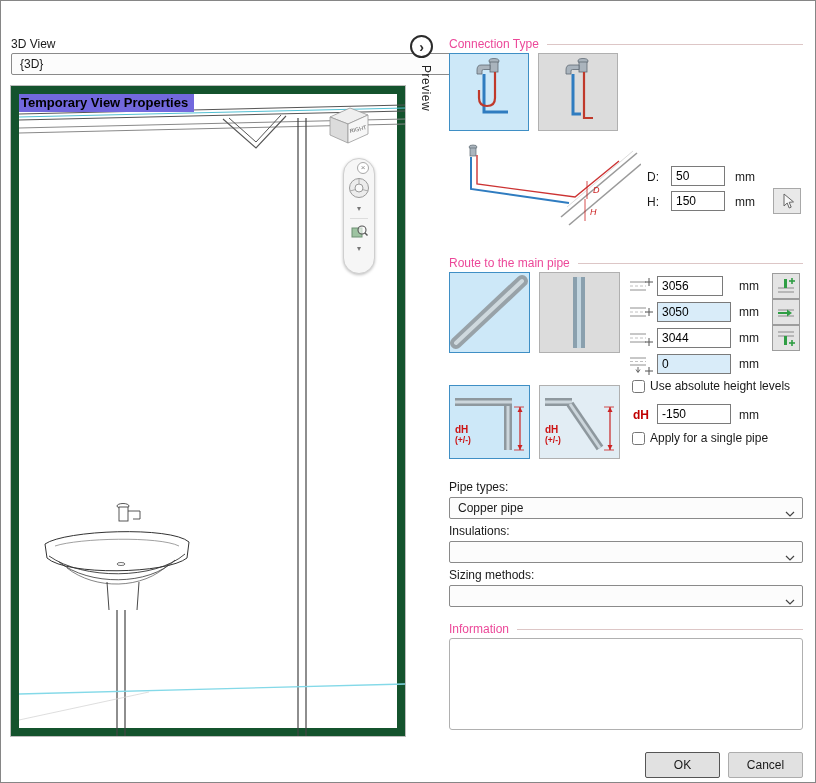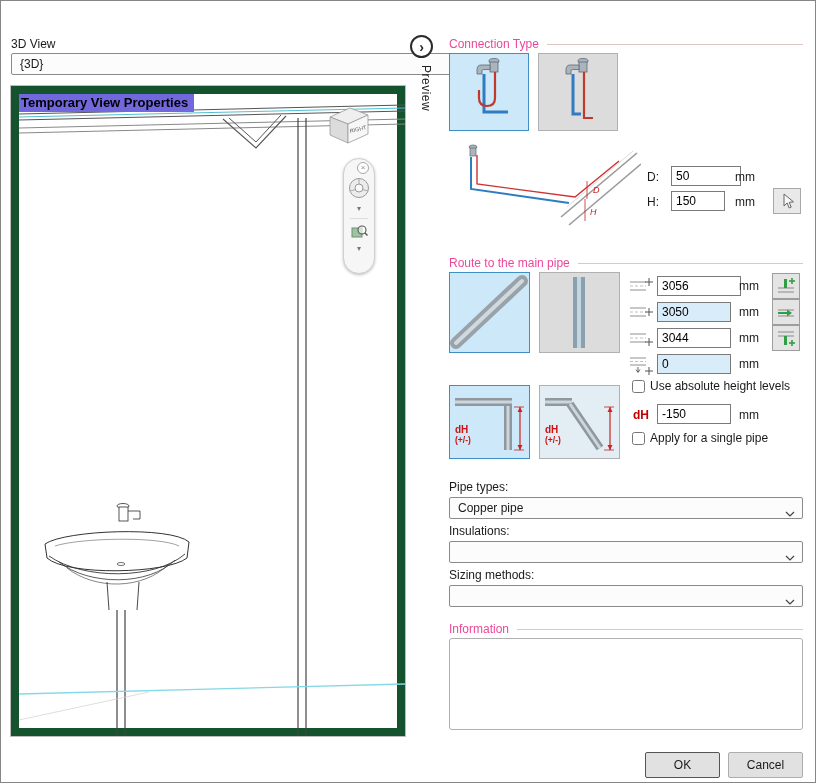--- a/index.html
+++ b/index.html
@@ -180,21 +180,21 @@
       <path d="M22 16 V48 L120 62" fill="none" stroke="#2f7cc0" stroke-width="2"></path>
       <path d="M28 14 V43 L126 56 L170 20" fill="none" stroke="#cc3333" stroke-width="1.4"></path>
       <line x1="138" y1="40" x2="138" y2="58" stroke="#cc2222" stroke-width="0.8"></line>
       <line x1="136" y1="58" x2="136" y2="80" stroke="#cc2222" stroke-width="0.8"></line>
       <text x="144" y="52" fill="#cc2222" font-size="9" font-style="italic">D</text>
       <text x="141" y="74" fill="#cc2222" font-size="9" font-style="italic">H</text>
     </svg>
   </div>
 
   <div class="abs label" style="left:646px;top:169px;">D:</div>
-  <input class="field" style="left: 670px; top: 165px; width: 70px;" value="50">
+  <input class="field" style="left: 670px; top: 165px; width: 54px;" value="50">
   <span class="unit" style="left:734px;top:169px;">mm</span>
 
   <div class="abs label" style="left:646px;top:194px;">H:</div>
   <input class="field" style="left: 670px; top: 190px; width: 54px;" value="150">
   <span class="unit" style="left:734px;top:194px;">mm</span>
 
   <div class="toolbtn" style="left:772px;top:187px;">
     <svg width="16" height="18" viewBox="0 0 16 18">
       <path d="M5 2 v12 l3.2-3 2 5 2-0.9 -2-4.8 4.3-0.4 z" fill="#f7f7f7" stroke="#666" stroke-width="1"></path>
     </svg>
@@ -254,21 +254,21 @@
 
   <span class="abs" style="left:628px;top:276px;">
     <svg width="24" height="18" viewBox="0 0 24 18">
       <line x1="1" y1="5" x2="17" y2="5" stroke="#909090"></line>
         <line x1="1" y1="13" x2="17" y2="13" stroke="#909090"></line>
       <line x1="1" y1="9" x2="17" y2="9" stroke="#c0c0c0" stroke-dasharray="3 2"></line>
       <line x1="16" y1="5" x2="24" y2="5" stroke="#555"></line>
         <line x1="20" y1="1" x2="20" y2="9" stroke="#555"></line>
     </svg>
   </span>
-  <input class="field" style="left: 656px; top: 275px; width: 84px;" value="3056">
+  <input class="field" style="left: 656px; top: 275px; width: 66px;" value="3056">
   <span class="unit" style="left:738px;top:278px;">mm</span>
   <div class="greenbtn" style="left:771px;top:272px;">
     <svg width="20" height="18" viewBox="0 0 20 18">
       <line x1="2" y1="11" x2="18" y2="11" stroke="#8a8a8a"></line>
         <line x1="2" y1="15" x2="18" y2="15" stroke="#8a8a8a"></line>
       <rect x="8" y="2" width="3" height="9" fill="#2f9e44"></rect>
       <line x1="13" y1="4" x2="19" y2="4" stroke="#2f9e44" stroke-width="1.6"></line>
         <line x1="16" y1="1" x2="16" y2="7" stroke="#2f9e44" stroke-width="1.6"></line>
     </svg>
   </div>

